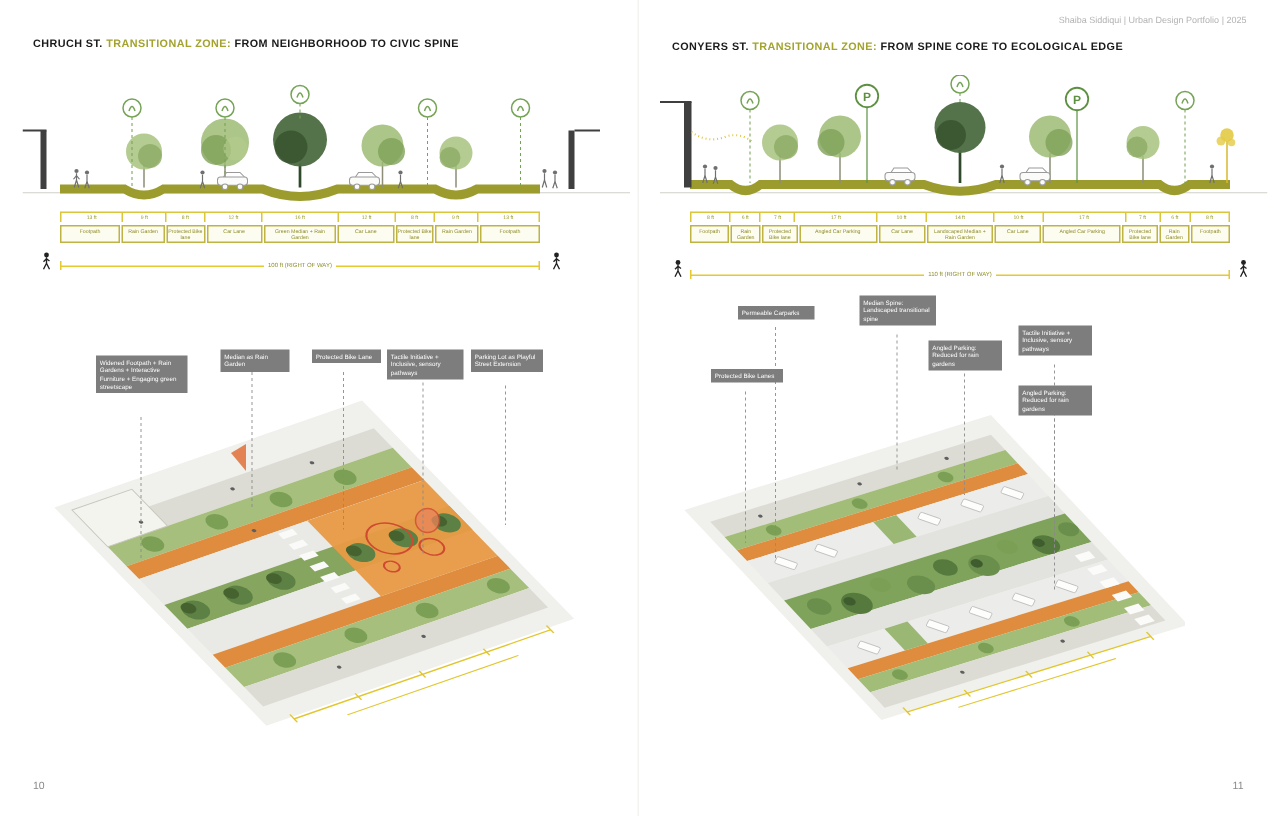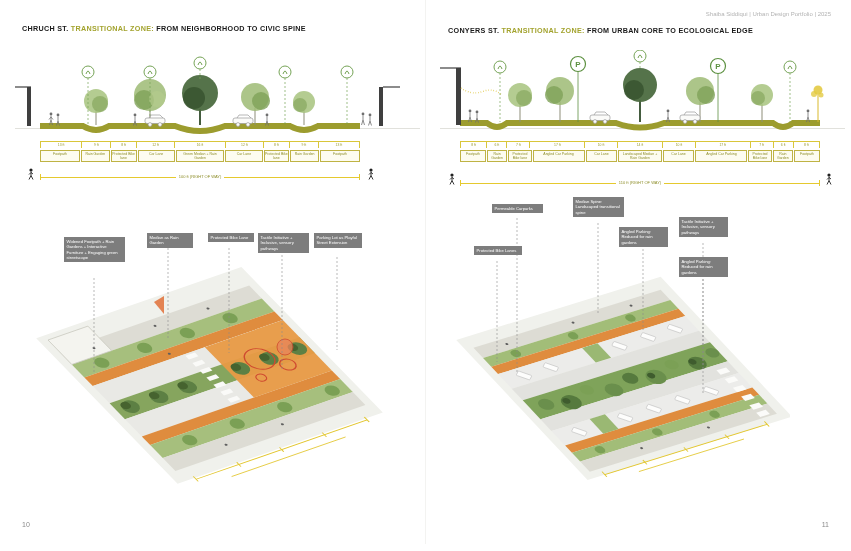--- a/index.html
+++ b/index.html
@@ -248,21 +248,21 @@
     <div class="pagenum" style="left:22px;top:521px">10</div>
   </div>
 
   <div>
 
     <div class="credit" style="right:20px;top:11px;text-align:right">Shaiba Siddiqui | Urban Design Portfolio | 2025</div>
 
     <div class="title" style="left:448px;top:26px">
       <span>CONYERS ST.</span>
       <span class="zone">TRANSITIONAL ZONE:</span>
-      <span>FROM URBAN CORE TO ECOLOGICAL EDGE</span>
+      <span>FROM SPINE CORE TO ECOLOGICAL EDGE</span>
     </div>
 
     <svg class="layer" style="left:440px;top:50px" width="405" height="100" viewBox="0 0 405 100">
       <line x1="0" y1="78.5" x2="405" y2="78.5" stroke="#c2c2b8" stroke-width="0.5"></line>
       <path d="M20,73 L47,73 Q57,81 67,73 L176,73 Q200,82 224,73 L333,73 Q343,81 353,73 L380,73" fill="none" stroke="#9c9c2e" stroke-width="6"></path>
       <g>
         <rect x="16" y="18" width="5" height="57" fill="#3f3f3f"></rect>
         <path d="M0,18 L21,18" stroke="#3f3f3f" stroke-width="1.2"></path>
       </g>
       <path d="M21,38 Q32,46 44,41 Q54,38 62,45" stroke="#dcc02e" stroke-width="1.4" fill="none" stroke-dasharray="0.6,2"></path>

